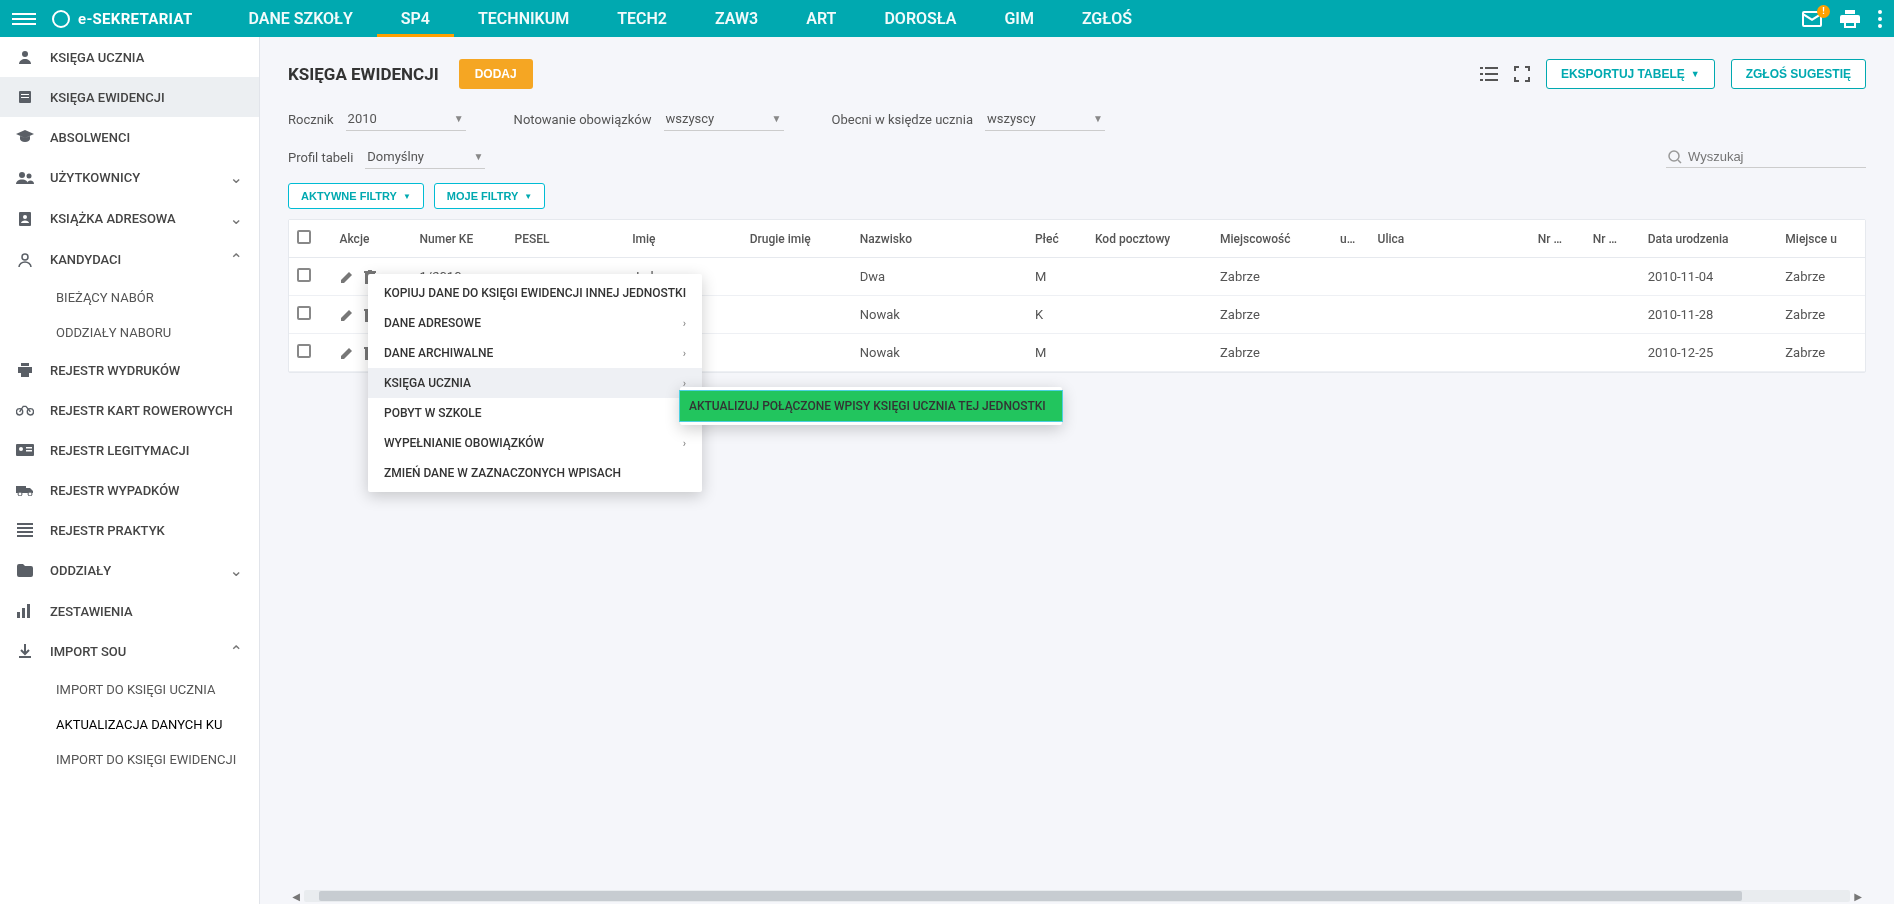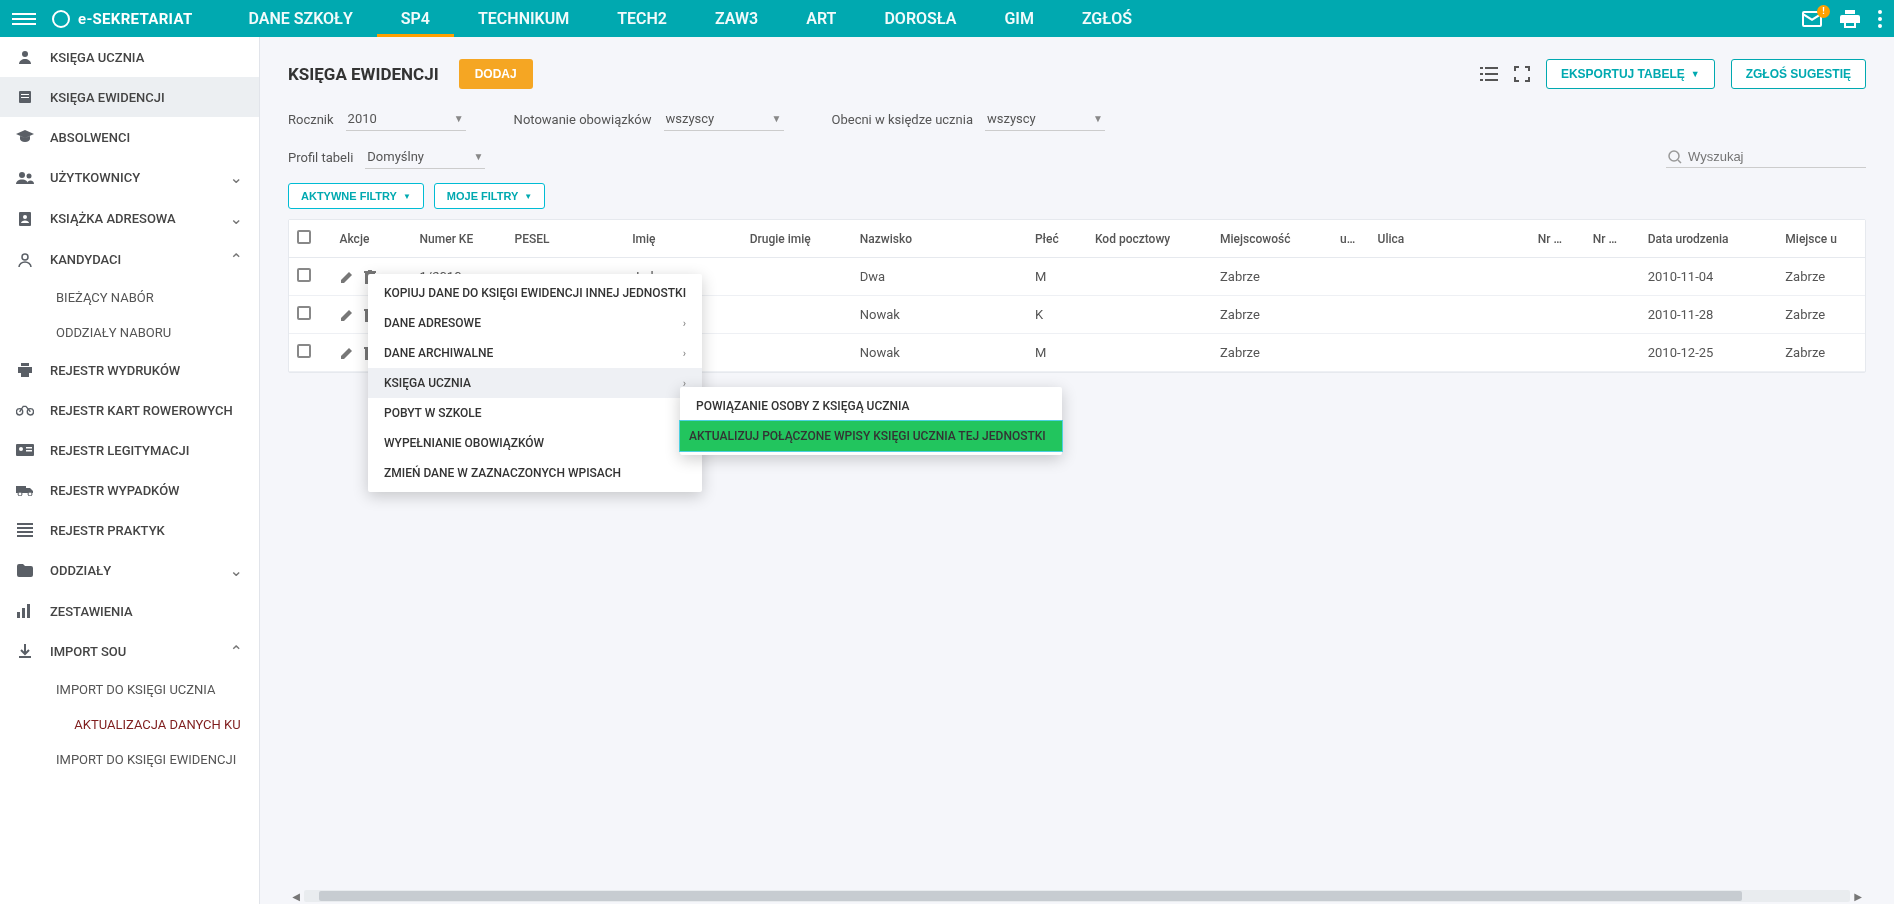--- a/index.html
+++ b/index.html
@@ -21,21 +21,21 @@
 .badge { position: absolute; top: -6px; right: -8px; background: #ffa000; color: #fff; font-size: 9px; font-weight: 700; border-radius: 50%; width: 13px; height: 13px; display: flex; align-items: center; justify-content: center; }
 
 
 .layout { display: flex; height: calc(100vh - 37px); }
 .sidebar { width: 260px; background: #fff; border-right: 1px solid #e1e4ea; overflow-y: auto; }
 .side-item { display: flex; align-items: center; padding: 11px 16px; font-size: 13px; color: #444; cursor: pointer; gap: 16px; }
 .side-item.active { background: #eceff2; }
 .side-icon { width: 18px; height: 18px; display: flex; align-items: center; justify-content: center; color: #5a5f66; flex-shrink: 0; }
 .side-label { flex: 1; font-weight: 500; }
 .side-sub { padding-left: 56px; padding-top: 10px; padding-bottom: 10px; font-size: 13px; color: #555; cursor: pointer; }
-.side-sub.dim { color: #7f1d1d; text-align: center; }
+.side-sub.dim { color: #000000; }
 .chev { font-size: 16px; color: #777; }
 
 
 .main { flex: 1; background: #f5f6fa; padding: 22px 28px 0 28px; display: flex; flex-direction: column; position: relative; overflow: hidden; }
 .page-header { display: flex; align-items: center; gap: 20px; margin-bottom: 18px; }
 .page-title { font-size: 17px; font-weight: 700; color: #333; }
 .btn { border: none; cursor: pointer; border-radius: 3px; font-size: 12px; font-weight: 600; padding: 8px 16px; }
 .btn-orange { background: #f5a623; color: #fff; }
 .header-right { margin-left: auto; display: flex; align-items: center; gap: 16px; }
 .hr-icon { color: #555; font-size: 18px; cursor: pointer; }
@@ -523,21 +523,20 @@
         </div>
         <div class="ctx-item">
           <span>WYPEŁNIANIE OBOWIĄZKÓW</span>
           <span class="sub-arrow">›</span>
         </div>
         <div class="ctx-item">
           <span>ZMIEŃ DANE W ZAZNACZONYCH WPISACH</span>
         </div>
       </div>
     <div class="ctx-menu" id="ctx2" style="left:420px; top:350px; min-width:364px">
-        <div class="ctx-item">POWIĄZANIE OSOBY Z KSIĘGĄ UCZNIA</div>
         <div class="ctx-item highlighted">AKTUALIZUJ POŁĄCZONE WPISY KSIĘGI UCZNIA TEJ JEDNOSTKI</div>
       </div>
 
     <div class="hscroll">
       <span class="hscroll-arrow">◀</span>
       <div class="hscroll-track">
           <div class="hscroll-thumb"></div>
         </div>
       <span class="hscroll-arrow">▶</span>
     </div>

